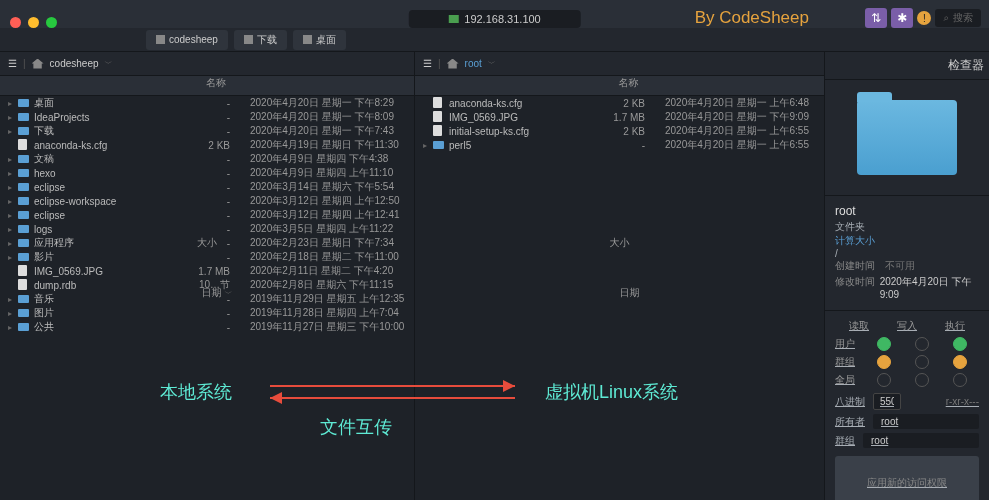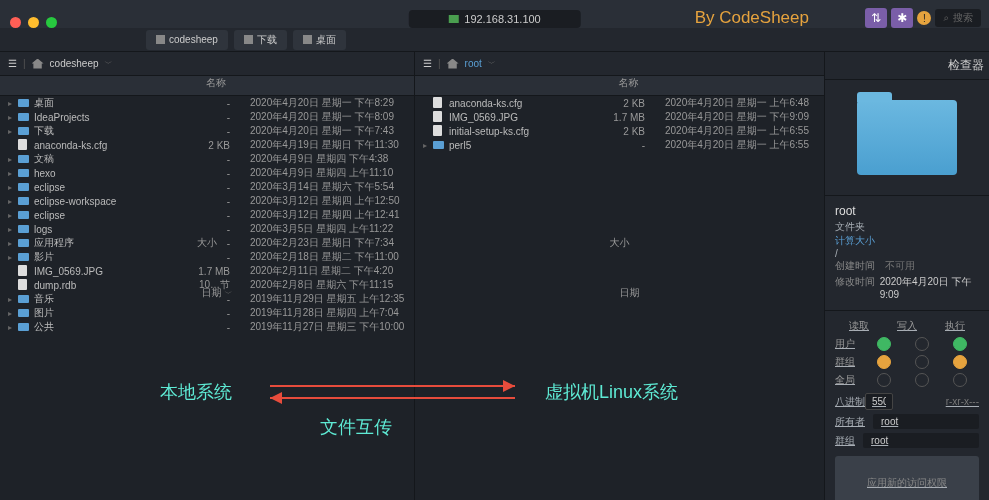--- a/index.html
+++ b/index.html
@@ -50,21 +50,21 @@
 .meta-row .k { width: 50px; color: #888; }
 .meta-row .v { color: #ccc; }
 .perms { padding: 8px 10px; font-size: 10px; text-decoration: underline; }
 .perm-head { display: flex; justify-content: space-around; padding-bottom: 4px; color: #999; }
 .perm-row { display: flex; align-items: center; margin-bottom: 4px; }
 .perm-row .plabel { width: 30px; color: #999; }
 .perm-row .pcircles { flex: 1; display: flex; justify-content: space-around; }
 .pcircle { width: 14px; height: 14px; border-radius: 50%; border: 1.5px solid #555; cursor: pointer; }
 .pcircle.on-g { background: #3fb863; border-color: #3fb863; }
 .pcircle.on-y { background: #e6a33e; border-color: #e6a33e; }
-.octal { display: flex; align-items: center; margin-top: 6px; }
+.octal { display: flex; align-items: center; gap: 8px; margin-top: 6px; }
 .octal input { background: #1a1d22; border: 1px solid #444; color: #ccc; padding: 2px 6px; width: 28px; font-size: 10px; border-radius: 2px; }
 .owner-row { display: flex; align-items: center; gap: 8px; margin-top: 4px; }
 .owner-row .ov { background: #1a1d22; padding: 2px 8px; border-radius: 2px; color: #ccc; flex: 1; }
 .apply-btn { margin-top: 8px; padding: 20px 10px; background: #3a4049; border-radius: 3px; text-align: center; color: #888; font-size: 10px; cursor: pointer; }
 .annot { position: absolute; font-size: 18px; font-weight: 500; pointer-events: none; }
 .annot.red { color: #5eead4; }
 .arrow-svg { position: absolute; pointer-events: none; }
 .chev { display: inline-block; font-size: 8px; color: #666; }
 </style>
 </head>

